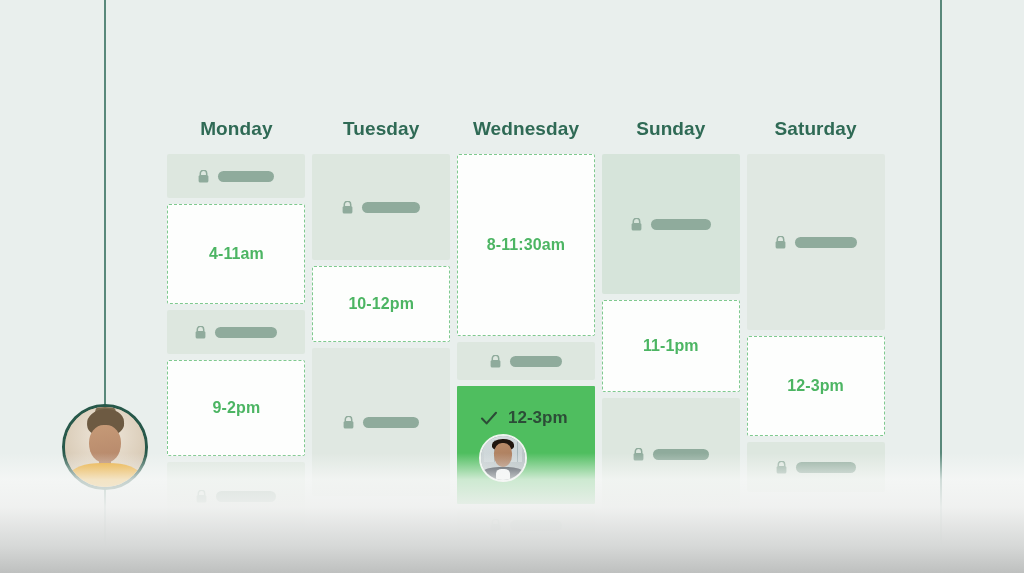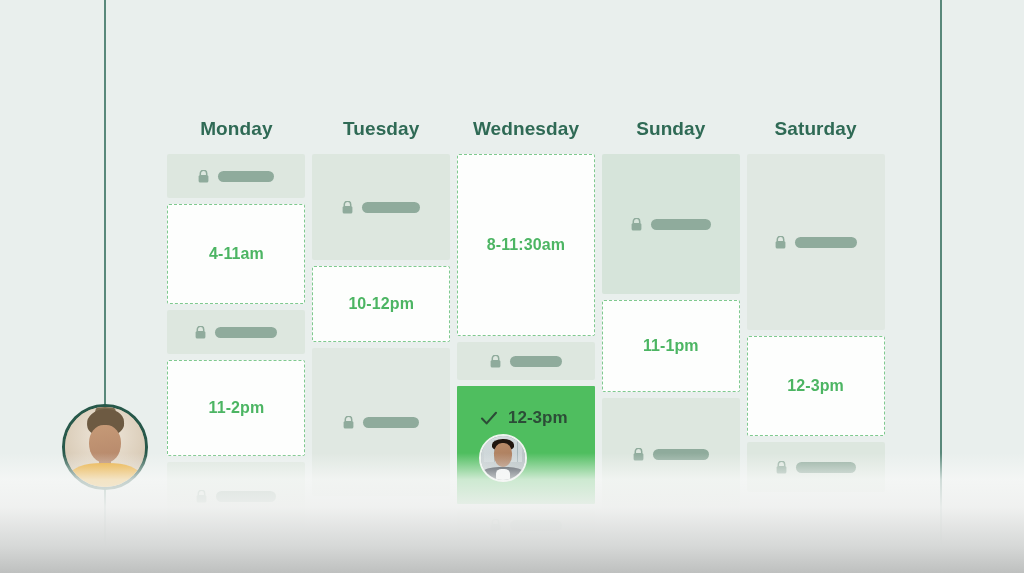--- a/index.html
+++ b/index.html
@@ -251,21 +251,21 @@
           <div class="card blocked tint1" style="height: 44px;">
             <div class="lockrow">
               <svg class="lock-icon" viewBox="0 0 11 13">
                 <path d="M2.3 5.2V3.5a3.2 3.2 0 0 1 6.4 0v1.7" fill="none" stroke="#8fab9c" stroke-width="1.5"></path>
                 <rect x="0.6" y="5" width="9.8" height="7.6" rx="1.6" fill="#8fab9c"></rect>
               </svg>
               <div class="bar" style="width: 62px;"></div>
             </div>
           </div>
           <div class="card slot" style="height: 96px;">
-            <span class="slot-label">11-2pm</span>
+            <span class="slot-label">9-2pm</span>
           </div>
           <div class="card blocked tint1" style="height: 68px;">
             <div class="lockrow">
               <svg class="lock-icon" viewBox="0 0 11 13">
                 <path d="M2.3 5.2V3.5a3.2 3.2 0 0 1 6.4 0v1.7" fill="none" stroke="#8fab9c" stroke-width="1.5"></path>
                 <rect x="0.6" y="5" width="9.8" height="7.6" rx="1.6" fill="#8fab9c"></rect>
               </svg>
               <div class="bar" style="width: 60px;"></div>
             </div>
           </div>

